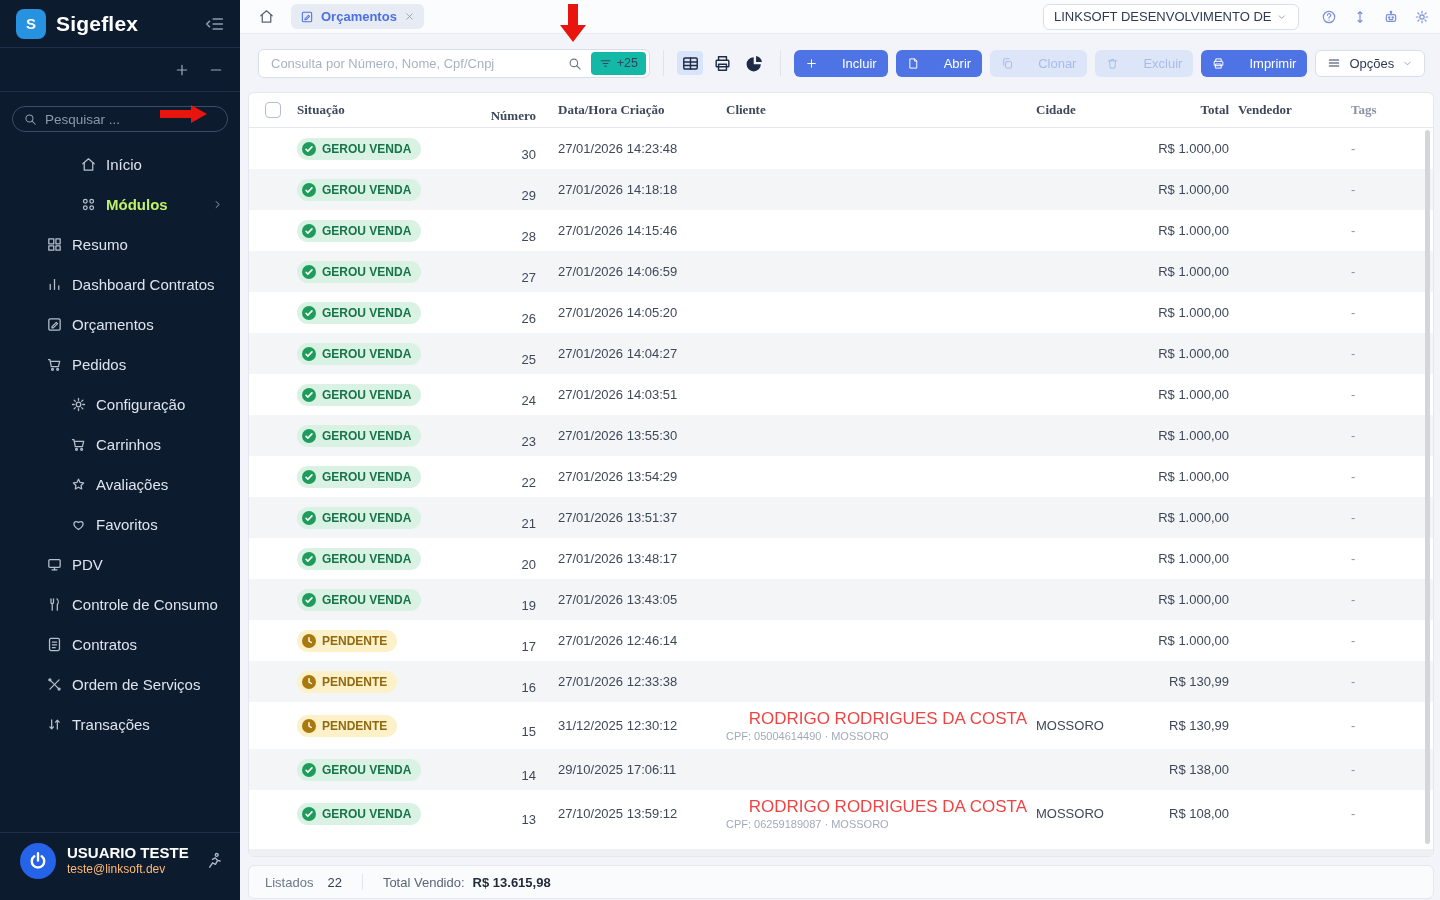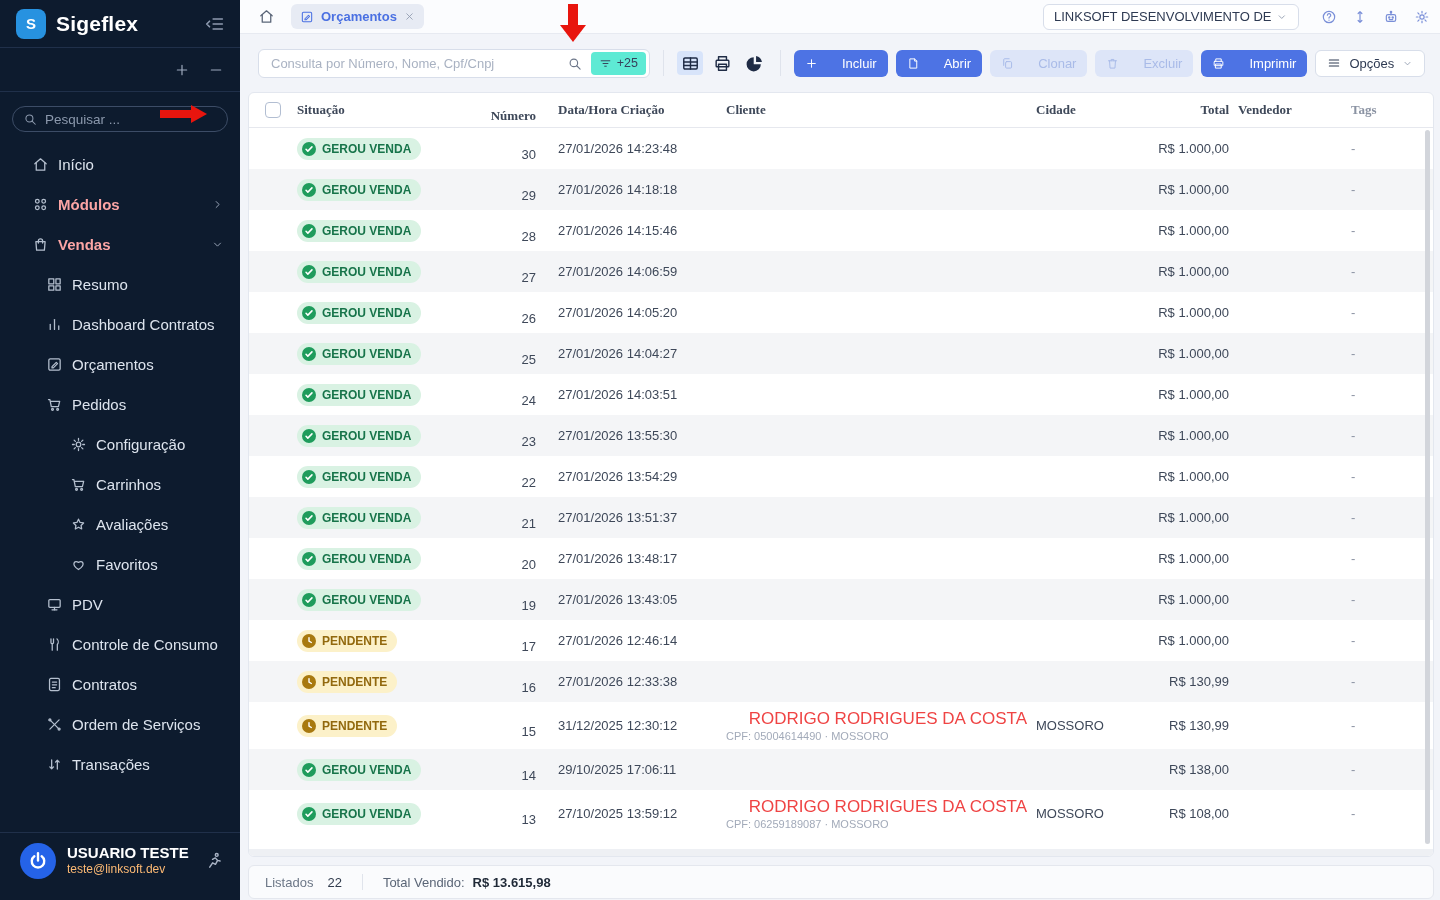--- a/index.html
+++ b/index.html
@@ -14,23 +14,23 @@
   .sb-collapse { margin-left:auto; color:#8e9bb0; width:22px; height:22px; }
   .sb-tools { height:44px; display:flex; align-items:center; justify-content:flex-end; gap:18px; padding-right:16px; border-bottom:1px solid #20304a; }
   .sb-tools .icon { width:16px; height:16px; color:#9daabd; cursor:pointer; }
   .sb-search { margin:14px 12px 8px; position:relative; }
   .sb-search input { width:216px; height:26px; background:transparent; border:1px solid #3c4c66; border-radius:14px; color:#7dd3fc; font-size:13.5px; padding:0 12px 0 32px; outline:none; }
   .sb-search input::placeholder { color:#8c99ad; }
   .sb-search .icon { position:absolute; left:11px; top:6px; width:14px; height:14px; color:#8c99ad; }
   .nav { flex:1; padding-top:4px; overflow:hidden; }
   .nav-item { display:flex; align-items:center; height:40px; font-size:15px; color:#dde4ee; cursor:pointer; }
   .nav-item .icon { width:17px; height:17px; margin-right:9px; color:#b4bfce; flex-shrink:0; }
-  .nav-item.bold { font-weight:700; color:#fca5a5;justify-content:space-between; }
+  .nav-item.bold { font-weight:700; color:#bef264;justify-content:space-between; }
   .nav-item .chev { margin-left:auto; margin-right:16px; width:13px; height:13px; color:#97a3b6; }
-  .lvl1 { padding-left:32px; } .lvl2 { padding-left:46px; } .lvl3 { padding-left:70px; }
+  .lvl1 { padding-left:32px;margin-left:48px; } .lvl2 { padding-left:46px; } .lvl3 { padding-left:70px; }
   .sb-user { border-top:1px solid #20304a; height:56px; display:flex; align-items:center; padding:0 16px 0 20px; margin-top:auto; margin-bottom:12px; }
   .avatar { width:36px; height:36px; border-radius:50%; background:#2563e8; color:#fff; display:flex; align-items:center; justify-content:center; flex-shrink:0; }
   .avatar svg { width:22px; height:22px; }
   .user-meta { margin-left:11px; line-height:1.25; }
   .user-name { font-size:15px; font-weight:700; color:#fff; }
   .user-mail { font-size:12px; color:#fdba74; }
   .sb-user .logout { margin-left:auto; width:19px; height:19px; color:#aab5c6; cursor:pointer; }
 
   .icon svg { width:100%; height:100%; display:block; }
 
@@ -46,21 +46,21 @@
   .company-label { font-size:13px; color:#2e3a52; white-space:nowrap; overflow:hidden; }
   .company .chev { margin-left:auto; width:12px; height:12px; color:#8d98ac; }
   .top-icons { display:flex; align-items:center; gap:15px; margin-left:22px; }
   .top-icons .icon { width:16px; height:16px; color:#7a8fd8; cursor:pointer; }
 
   .toolbar { height:58px; display:flex; align-items:center; padding:0 10px 0 18px; }
   .t-search { position:relative; width:392px; height:29px; }
   .t-search input { width:100%; height:100%; border:1px solid #d8deea; border-radius:6px; background:#fff; font-size:13px; color:#3a4456; padding:0 100px 0 12px; outline:none; }
   .t-search input::placeholder { color:#a9b2c2; }
   .t-search .s-ic { position:absolute; right:68px; top:7px; width:15px; height:15px; color:#6c7689; }
-  .t-chip { position:absolute; right:4px; top:3px; height:23px; background:#5eead4; border-radius:4px; display:flex; align-items:center; padding:0 8px; gap:5px; cursor:pointer; }
+  .t-chip { position:absolute; right:4px; top:3px; height:23px; background:#14b8a6; border-radius:4px; display:flex; align-items:center; padding:0 8px; gap:5px; cursor:pointer; }
   .t-chip .icon { width:13px; height:13px; color:#37415a; }
   .t-chip span.lbl { font-size:12.5px; color:#37415a; }
   .v-div { width:1px; height:26px; background:#dfe3ec; margin:0 13px; }
   .views { display:flex; align-items:center; gap:6px; }
   .view-btn { width:26px; height:24px; border-radius:4px; display:flex; align-items:center; justify-content:center; color:#1f2b45; cursor:pointer; }
   .view-btn.active { background:#d8e4fa; }
   .view-btn .icon { width:19px; height:19px; }
   .btns { display:flex; align-items:center; gap:8px; }
   .btn { height:27px; border-radius:6px; border:none; display:flex; align-items:center; gap:24px; padding:0 11px; font-size:13px; font-family:"Liberation Sans",sans-serif; cursor:pointer; background:#4d73e4; color:#fff; }
   .btn .icon { width:13px; height:13px; }
@@ -172,34 +172,20 @@
               <circle cx="16.5" cy="16.5" r="2.6"></circle>
             </svg>
           </span>
           <span>Módulos</span>
           <span class="chev icon">
             <svg viewBox="0 0 24 24" fill="none" stroke="currentColor" stroke-width="1.8" stroke-linecap="round" stroke-linejoin="round">
               <path d="M9.5 6.5L15 12l-5.5 5.5"></path>
             </svg>
           </span>
         </div>
-        <div class="nav-item lvl1 bold">
-          <span class="icon">
-            <svg viewBox="0 0 24 24" fill="none" stroke="currentColor" stroke-width="1.8" stroke-linecap="round" stroke-linejoin="round">
-              <path d="M5.5 8h13l-1 12h-11z"></path>
-              <path d="M9 10V7a3 3 0 0 1 6 0v3"></path>
-            </svg>
-          </span>
-          <span>Vendas</span>
-          <span class="chev icon">
-            <svg viewBox="0 0 24 24" fill="none" stroke="currentColor" stroke-width="1.8" stroke-linecap="round" stroke-linejoin="round">
-              <path d="M6.5 9.5L12 15l5.5-5.5"></path>
-            </svg>
-          </span>
-        </div>
         <div class="nav-item lvl2">
           <span class="icon">
             <svg viewBox="0 0 24 24" fill="none" stroke="currentColor" stroke-width="1.8" stroke-linecap="round" stroke-linejoin="round">
               <rect x="4" y="4" width="7" height="7"></rect>
               <rect x="14" y="4" width="6" height="7"></rect>
               <rect x="4" y="14" width="7" height="6"></rect>
               <rect x="14" y="14" width="6" height="6"></rect>
             </svg>
           </span>
           <span>Resumo</span>

